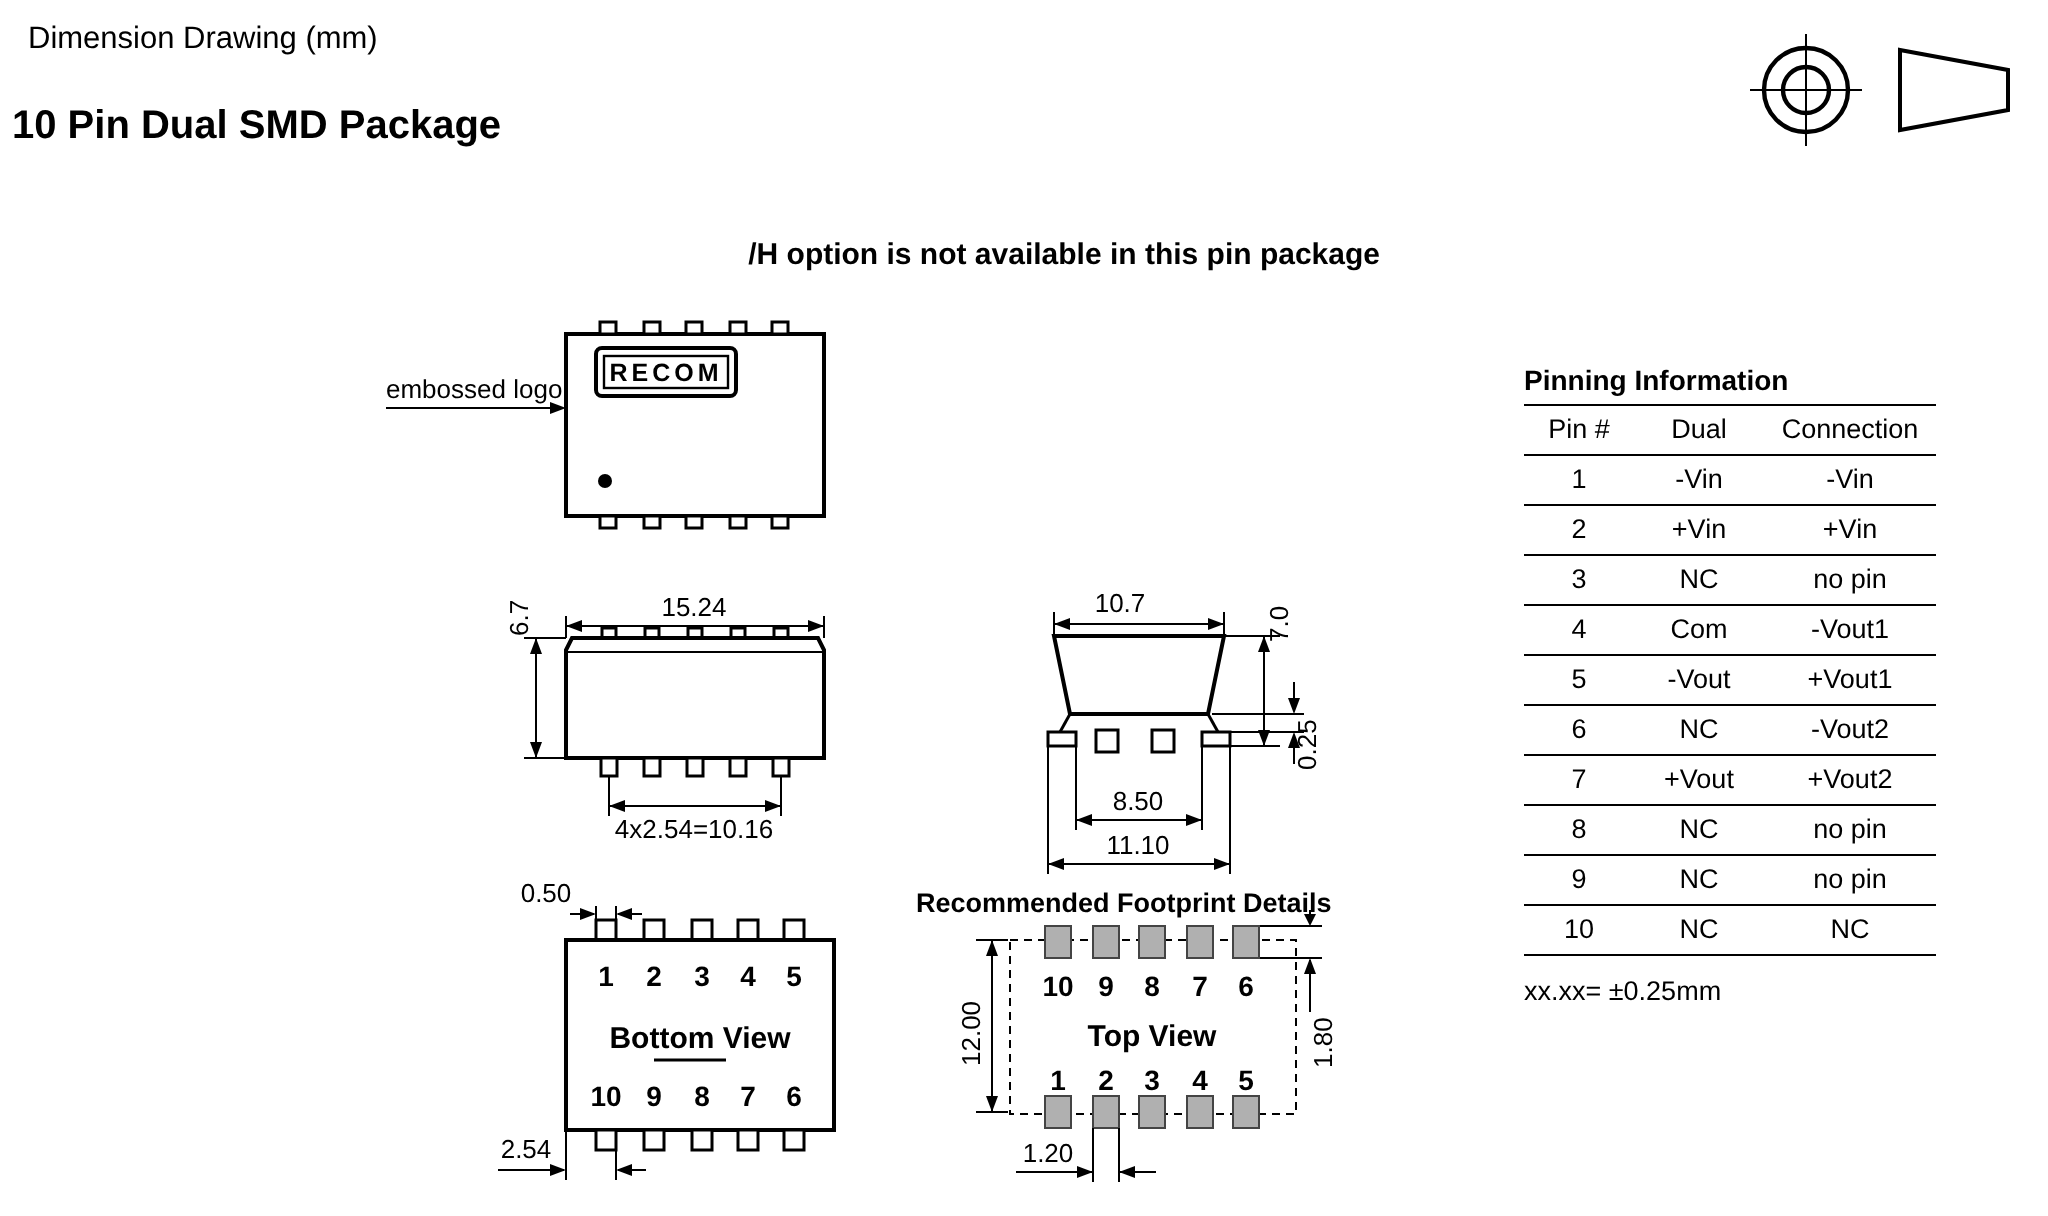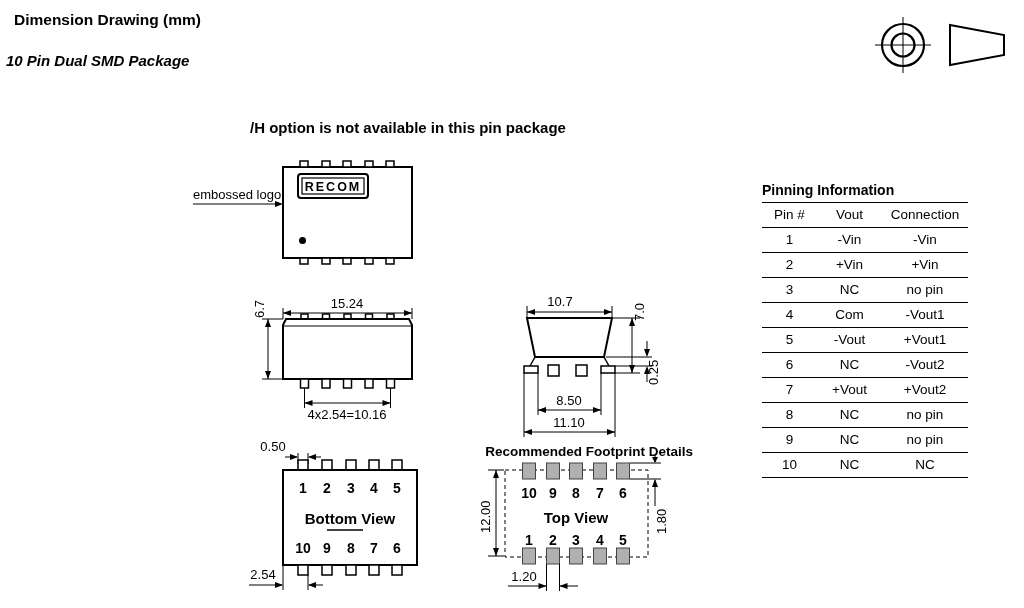--- a/index.html
+++ b/index.html
@@ -1,21 +1,21 @@
 <!DOCTYPE html>
 <html><head>
 <meta charset="utf-8">
 <style>
   html,body{margin:0;padding:0;background:#fff;}
   body{width:1024px;height:608px;position:relative;overflow:hidden;
        font-family:"Liberation Sans",sans-serif;color:#000;}
   .abs{position:absolute;}
-  .h1{font-size:15.5px;font-weight:bold;}
-  .h2{font-size:15px;font-weight:bold;font-style:italic;}
-  .note{font-size:15px;font-weight:bold;text-align:left;}
+  .h1{font-size:15.5px;font-weight:normal;}
+  .h2{font-size:20px;font-weight:bold;}
+  .note{font-size:15px;font-weight:bold;text-align:right;}
   svg{display:block;overflow:visible;}
   svg text{fill:#000;font-family:"Liberation Sans",sans-serif;}
   .t{font-size:13px;}
   .tb{font-size:14px;font-weight:bold;}
   .tv{font-size:15px;font-weight:bold;}
   .o2{fill:#fff;stroke:#000;stroke-width:2;}
   .o15{fill:#fff;stroke:#000;stroke-width:1.5;}
   .d{stroke:#000;stroke-width:1;fill:none;}
   .d15{stroke:#000;stroke-width:1.5;fill:none;}
   .ah{fill:#000;stroke:none;}
@@ -224,21 +224,21 @@
       <line x1="40" y1="127" x2="40" y2="152" class="d"></line>
       <line x1="65" y1="137" x2="65" y2="152" class="d"></line>
       <line x1="6" y1="147" x2="39" y2="147" class="d"></line>
       <polygon points="40,147 32,144 32,150" class="ah"></polygon>
       <line x1="80" y1="147" x2="66" y2="147" class="d"></line>
       <polygon points="65,147 73,144 73,150" class="ah"></polygon>
     </g>
   </svg>
 </div>
 
-<div class="abs" style="left:458px;top:444px;width:235px;font-size:13.5px;font-weight:bold;text-align:right;">Recommended Footprint Details</div>
+<div class="abs" style="left:458px;top:444px;width:235px;font-size:13.5px;font-weight:bold;text-align:left;">Recommended Footprint Details</div>
 <div class="abs" style="left:458px;top:460px;">
   <svg width="235" height="142" viewBox="0 0 235 142">
     <rect x="47" y="10" width="143" height="87" class="dash"></rect>
     <g>
       <rect x="64.5" y="3" width="13" height="16" class="pad"></rect>
       <rect x="88.5" y="3" width="13" height="16" class="pad"></rect>
       <rect x="111.5" y="3" width="13" height="16" class="pad"></rect>
       <rect x="135.5" y="3" width="13" height="16" class="pad"></rect>
       <rect x="158.5" y="3" width="13" height="16" class="pad"></rect>
     </g>
@@ -297,21 +297,21 @@
   <div class="pin-title">Pinning Information</div>
   <table>
     <colgroup>
         <col class="c1">
         <col class="c2">
         <col class="c3">
       </colgroup>
     <thead>
       <tr>
         <th>Pin #</th>
-        <th>Vout</th>
+        <th>Dual</th>
         <th>Connection</th>
       </tr>
     </thead>
     <tbody>
         <tr>
           <td>1</td>
           <td>-Vin</td>
           <td>-Vin</td>
         </tr>
         <tr>
@@ -355,14 +355,15 @@
           <td>no pin</td>
         </tr>
         <tr>
           <td>10</td>
           <td>NC</td>
           <td>NC</td>
         </tr>
       </tbody>
   </table>
   <div class="notes">
+    <div>xx.xx= ±0.25mm</div>
   </div>
 </div>
 
 </body></html>

